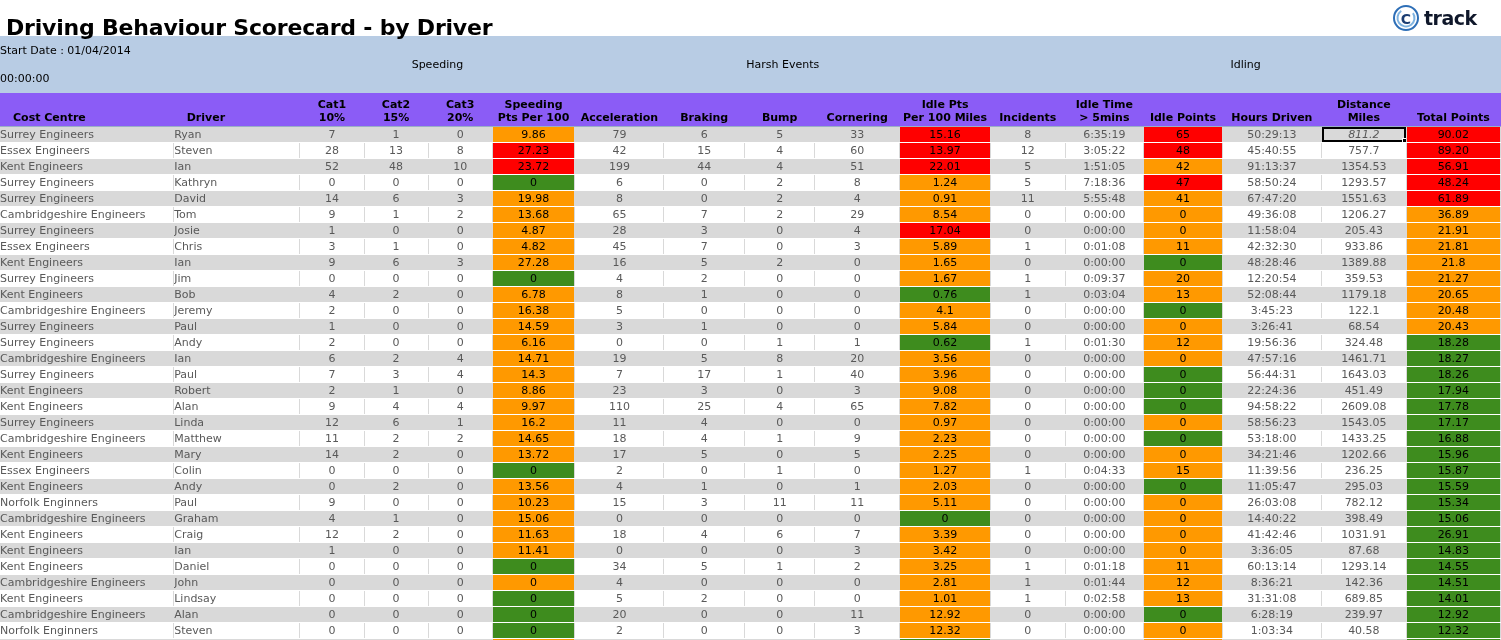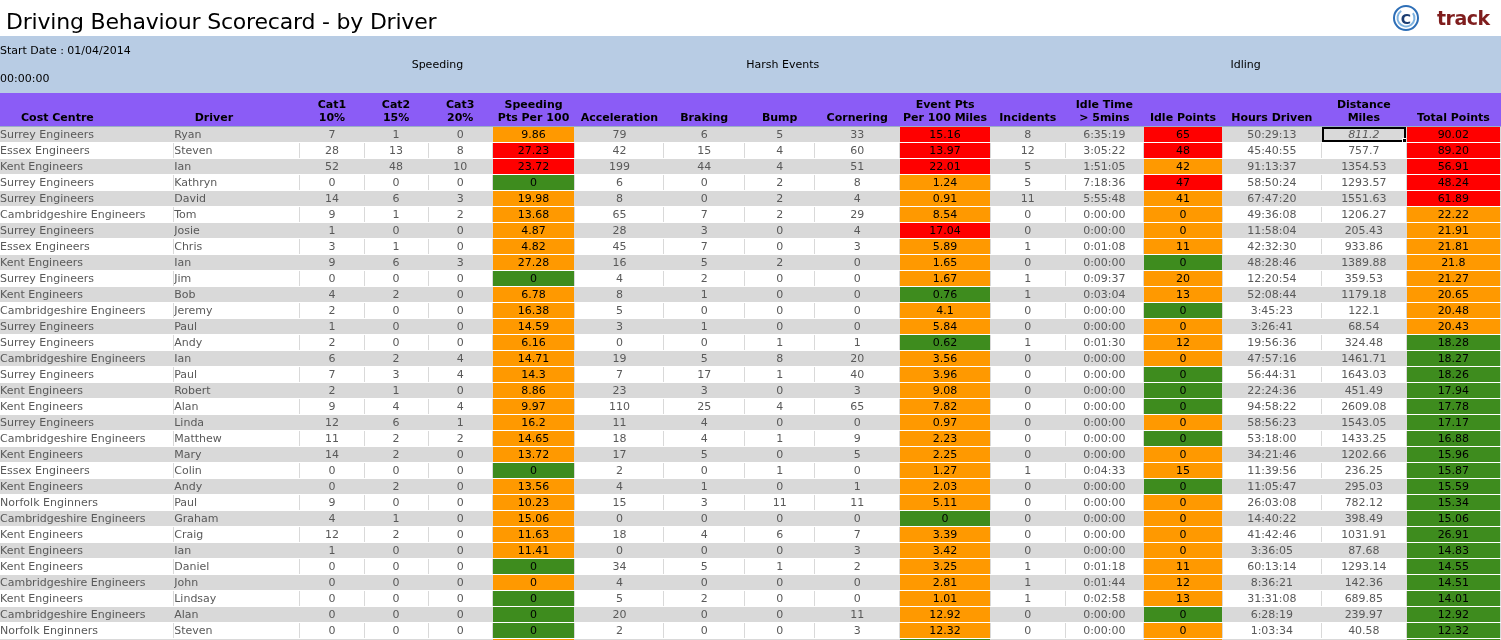--- a/index.html
+++ b/index.html
@@ -25,23 +25,23 @@
   
   .titlebar {
     position: relative;
     height: 36px;
     background: #ffffff;
     border-bottom: 1px solid #b8cce4;
   }
   .title-text {
     position: absolute;
     left: 6px;
-    top: 9px;
+    top: 15px;
     font-size: 22px;
-    font-weight: normal;
+    font-weight: bold;
     color: #000000;
     letter-spacing: -0.2px;
     white-space: nowrap;
   }
   .logo {
     position: absolute;
     right: 6px;
     top: 3px;
     width: 102px;
     height: 30px;
@@ -52,23 +52,23 @@
   }
   .logo-mark {
     width: 26px;
     height: 26px;
     position: relative;
     flex: 0 0 auto;
   }
   .logo-word {
     font-size: 19px;
     font-weight: bold;
-    color: #7f1d1d;
+    color: #0f172a;
     letter-spacing: -0.5px;
-    margin-left: 18px;
+    margin-left: 5px;
     line-height: 26px;
   }
 
   
   table.grid {
     border-collapse: collapse;
     table-layout: fixed;
     width: 1501px;
   }
   table.grid td, table.grid th {
@@ -115,21 +115,21 @@
     font-weight: bold;
     font-size: 11px;
     text-align: center;
     vertical-align: bottom;
     height: 31px;
     line-height: 13px;
     border-right: none;
     border-bottom: 1px solid #9aaec6;
     padding-bottom: 2px;
   }
-  tr.colhdr td.left { text-align: left; padding-left: 21px; }
+  tr.colhdr td.left { text-align: left; padding-left: 13px; }
   tr.colhdr td span.sub { display: block; }
 
   
   tr.r-odd td  { background: #d9d9d9; }
   tr.r-even td { background: #ffffff; }
   td.txt   { text-align: left;  padding-left: 3px; color: #595959; }
   td.num   { text-align: center; color: #595959; }
   td.score { text-align: center; font-weight: bold; color: #000000; }
 
   
@@ -209,21 +209,21 @@
       <td class="left"><span>Cost Centre</span></td>
       <td class="left"><span>Driver</span></td>
       <td><span>Cat1</span><span class="sub">10%</span></td>
       <td><span>Cat2</span><span class="sub">15%</span></td>
       <td><span>Cat3</span><span class="sub">20%</span></td>
       <td><span>Speeding</span><span class="sub">Pts Per 100</span></td>
       <td><span>Acceleration</span></td>
       <td><span>Braking</span></td>
       <td><span>Bump</span></td>
       <td><span>Cornering</span></td>
-      <td><span>Event Pts</span><span class="sub">Per 100 Miles</span></td>
+      <td><span>Idle Pts</span><span class="sub">Per 100 Miles</span></td>
       <td><span>Incidents</span></td>
       <td><span>Idle Time</span><span class="sub">&gt; 5mins</span></td>
       <td><span>Idle Points</span></td>
       <td><span>Hours Driven</span></td>
       <td><span>Distance</span><span class="sub">Miles</span></td>
       <td><span>Total Points</span></td>
     </tr>
 
     </tbody>
       <tbody id="rows-body">
@@ -332,21 +332,21 @@
           <td class="num">65</td>
           <td class="num">7</td>
           <td class="num">2</td>
           <td class="num">29</td>
           <td class="score fill-org">8.54</td>
           <td class="num">0</td>
           <td class="num">0:00:00</td>
           <td class="score fill-org">0</td>
           <td class="num">49:36:08</td>
           <td class="num">1206.27</td>
-          <td class="score fill-org">22.22</td>
+          <td class="score fill-org">36.89</td>
         </tr>
         <tr class="r-odd">
           <td class="txt">Surrey Engineers</td>
           <td class="txt">Josie</td>
           <td class="num">1</td>
           <td class="num">0</td>
           <td class="num">0</td>
           <td class="score fill-org">4.87</td>
           <td class="num">28</td>
           <td class="num">3</td>

